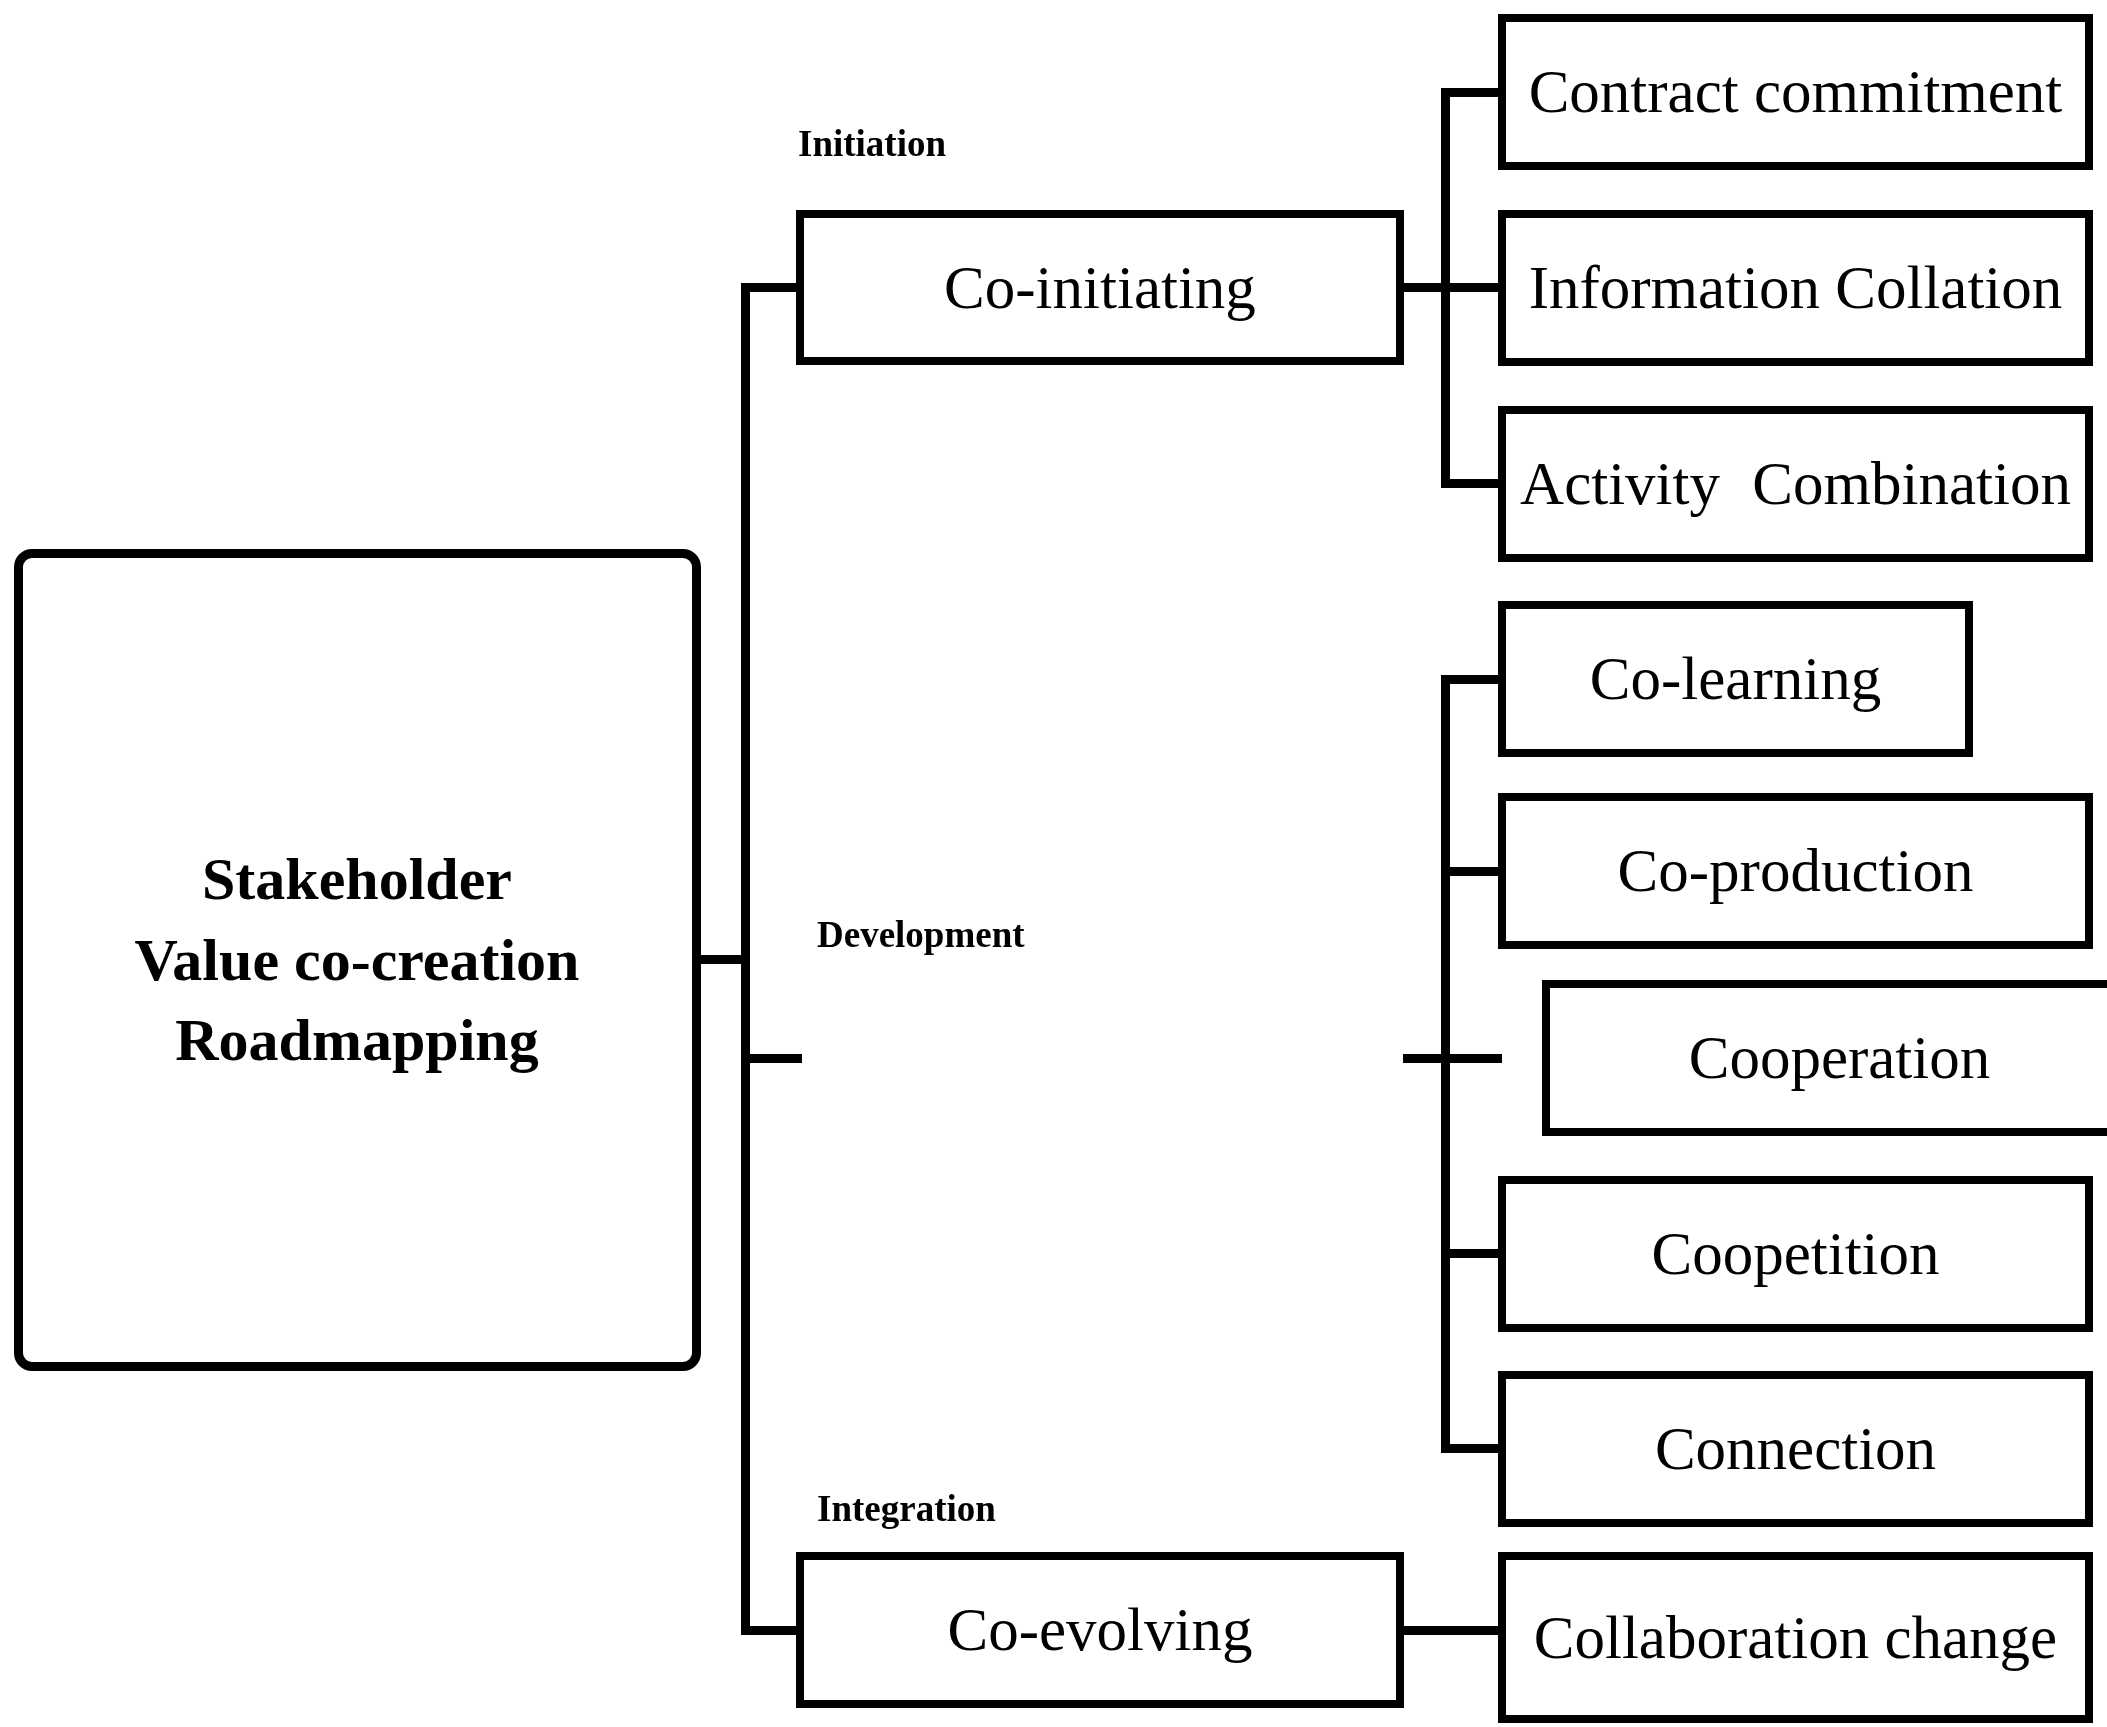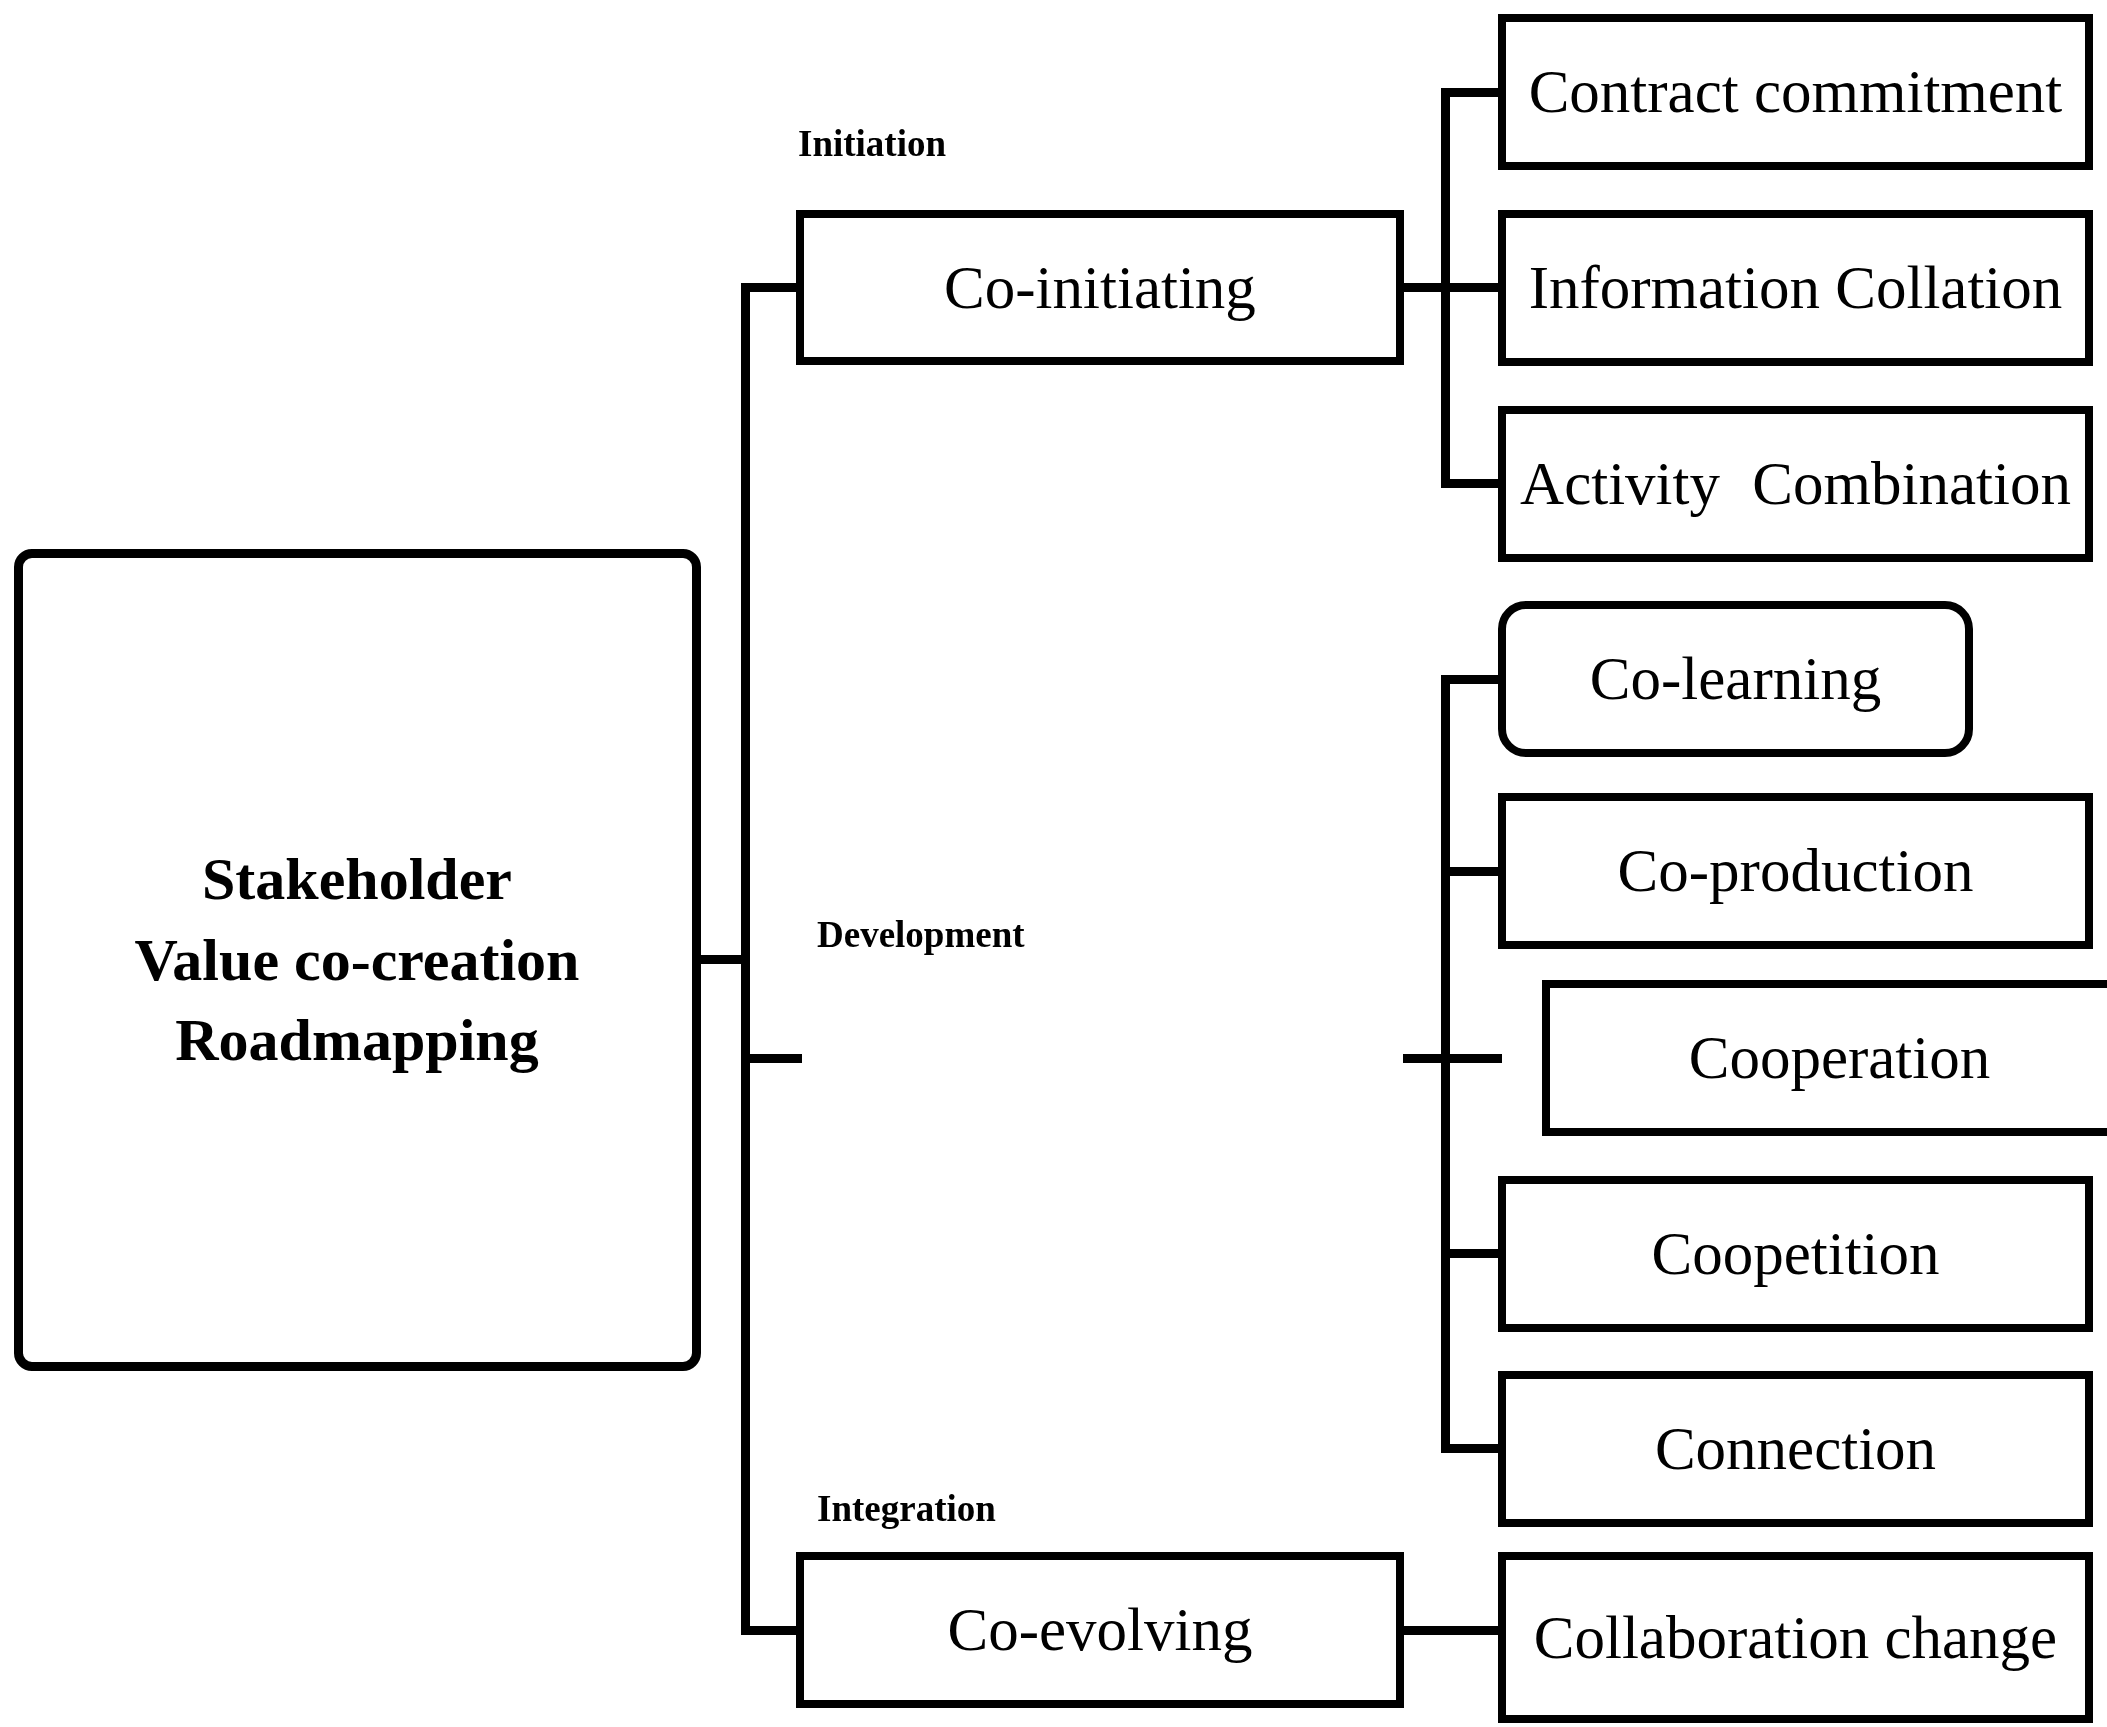--- a/index.html
+++ b/index.html
@@ -90,21 +90,21 @@
   <div class="stage-label" style="left:817px; top:916px;">Development</div>
   <div class="stage-label" style="left:817px; top:1490px;">Integration</div>
 
   <div class="box" style="left:796px; top:210px; width:608px; height:155px;">Co-initiating</div>
   <div class="box" style="left:796px; top:1552px; width:608px; height:156px;">Co-evolving</div>
 
   <div class="box" style="left:1498px; top:14px; width:595px; height:156px;">Contract commitment</div>
   <div class="box" style="left:1498px; top:210px; width:595px; height:156px;">Information Collation</div>
   <div class="box wide-space" style="left:1498px; top:406px; width:595px; height:156px;">Activity Combination</div>
 
-  <div class="box" style="left:1498px; top:601px; width:475px; height:156px;border-radius:28px;">Co-learning</div>
+  <div class="box" style="left:1498px; top:601px; width:475px; height:156px;">Co-learning</div>
   <div class="box" style="left:1498px; top:793px; width:595px; height:156px;">Co-production</div>
   <div class="box" style="left:1498px; top:980px; width:595px; height:156px;margin-left:44px;">Cooperation</div>
   <div class="box" style="left:1498px; top:1176px; width:595px; height:156px;">Coopetition</div>
   <div class="box" style="left:1498px; top:1371px; width:595px; height:156px;">Connection</div>
 
   <div class="box" style="left:1498px; top:1552px; width:595px; height:171px;">Collaboration change</div>
 
 </div>
 
 

